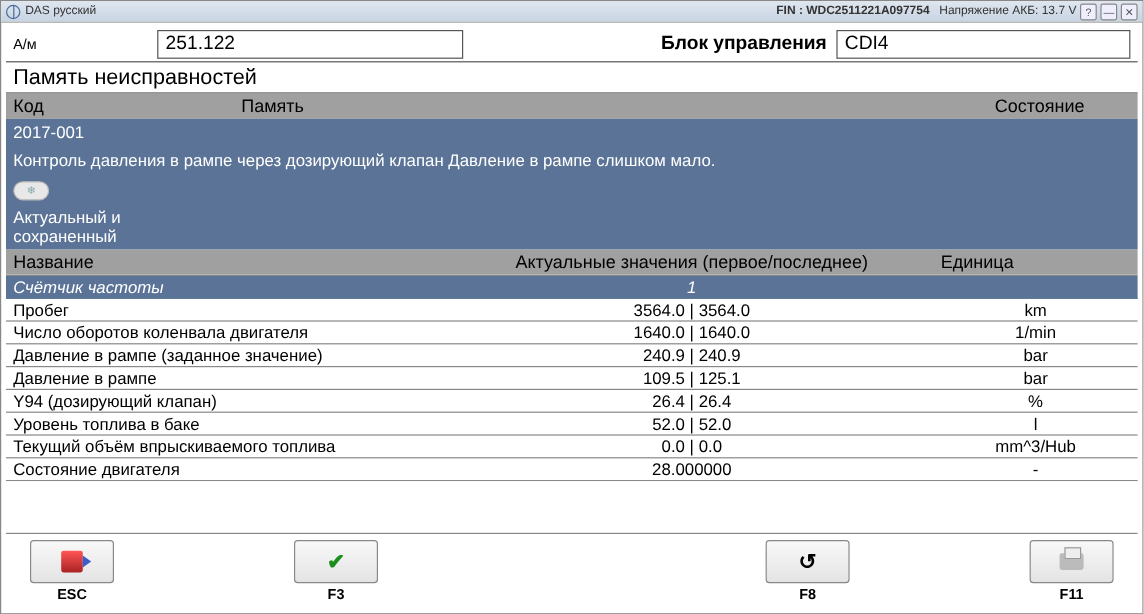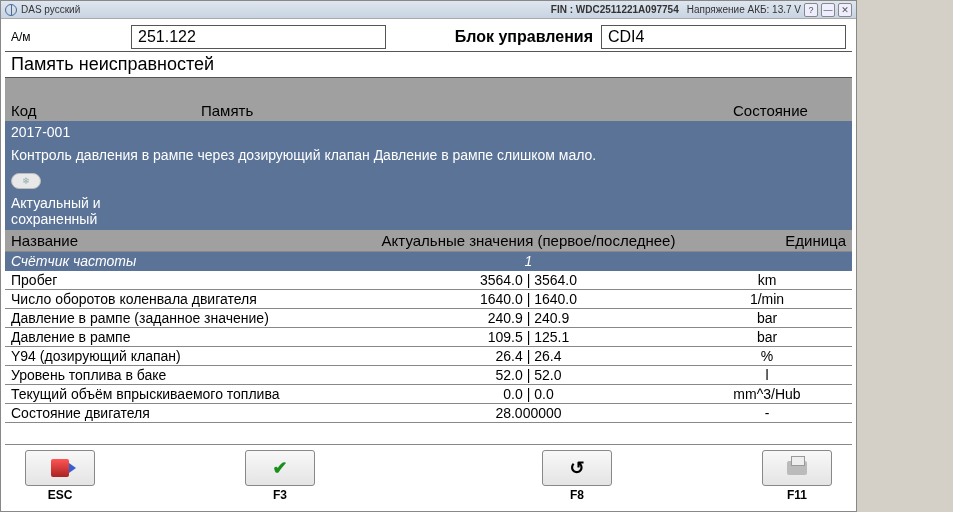--- a/index.html
+++ b/index.html
@@ -1,17 +1,17 @@
 <!DOCTYPE html>
 <html><head>
 <meta charset="utf-8">
 <style>
   * { box-sizing: border-box; margin: 0; padding: 0; }
   html, body { width: 953px; height: 512px; font-family: Arial, sans-serif; font-size: 13px; background: #d4d0c8; overflow: hidden; }
-  .window { width: 857px; height: 512px; border: 1px solid #888; background: #fff; display: flex; flex-direction: column; }
+  .window { width: 953px; height: 512px; border: 1px solid #888; background: #fff; display: flex; flex-direction: column; }
   .titlebar { height: 18px; background: linear-gradient(#dfe6ef,#c7d4e2); display: flex; align-items: center; padding: 0 4px; font-size: 10px; color: #333; border-bottom: 1px solid #aaa; }
   .titlebar .logo { width: 12px; height: 12px; border: 1px solid #4a6a9a; border-radius: 50%; margin-right: 4px; position: relative; }
   .titlebar .logo::before { content:""; position:absolute; left:5px; top:0; width:0; height:10px; border-left:1px solid #4a6a9a; }
   .titlebar .logo::after { content:""; position:absolute; left:0; top:5px; width:5px; height:5px; border-top:1px solid #4a6a9a; border-right:1px solid #4a6a9a; transform: rotate(20deg); transform-origin: top left; display:none;}
   .titlebar .spacer { flex: 1; }
   .titlebar .chip { margin-left: 8px; }
   .titlebar .chip.fin { font-weight: bold; }
   .titlebar .btn { width: 14px; height: 14px; border: 1px solid #888; background: #eef; margin-left: 3px; border-radius: 2px; display:flex; align-items:center; justify-content:center; font-size:9px; color:#555;}
   .titlebar .question::after { content:"?"; }
   .titlebar .min::after { content:"—"; }
@@ -23,37 +23,37 @@
   .toprow .lbl1 { font-weight: normal; font-size: 12px; width: 120px; }
   .toprow .field { border: 1px solid #555; padding: 2px 6px; font-size: 16px; background: #fff; }
   .toprow .f1 { width: 255px; }
   .toprow .gap { flex: 1; }
   .toprow .lbl2 { font-weight: bold; font-size: 16px; margin-right: 8px; }
   .toprow .f2 { width: 245px; }
 
   .sectiontitle { font-size: 18px; padding: 2px 6px; border-bottom: 1px solid #555; }
 
   .hdr-row { display: flex; background: #a0a0a0; color: #000; font-size: 15px; }
-  .hdr-row > div { padding: 2px 6px; margin-top: 22px; }
+  .hdr-row > div { padding: 2px 6px; }
   .c-code { width: 190px; }
   .c-text { flex: 1; }
   .c-ff   { width: 80px; }
   .c-state{ width: 125px; text-align: left; }
 
   .fault-row { display: flex; background: #5a7396; color: #fff; font-size: 14px; flex-direction: column; }
   .fault-row > div { padding: 3px 6px; }
   .fault-row .c-text { line-height: 1.35; }
   .ffbtn { width: 30px; height: 16px; border-radius: 8px; background: #e8e8e8; border: 1px solid #bbb; display:flex; align-items:center; justify-content:center; margin-top:2px;}
   .ffbtn::before { content:"❄"; font-size:9px; color:#8aa; }
 
   .hdr2 { display: flex; background: #a0a0a0; color:#000; font-size: 15px; }
   .hdr2 > div { padding: 2px 6px; }
   .d-name { width: 370px; text-align: left; }
   .d-val  { flex: 1; text-align: center; }
-  .d-unit { width: 170px; text-align: right; }
+  .d-unit { width: 170px; text-align: left; }
 
   .data-body { border-top: 1px solid #888; background: #fff; }
   .dr { display: flex; border-bottom: 1px solid #888; font-size: 14px; }
   .dr > div { padding: 1px 6px; }
   .dr .d-val { text-align: center; }
   .dr .d-unit { text-align: center; }
   .dr.hi { background: #5a7396; color: #fff; border-bottom: 1px solid #5a7396; font-style: italic; }
 
   .fill { flex: 1; background: #fff; border-bottom: 1px solid #888;}
 

